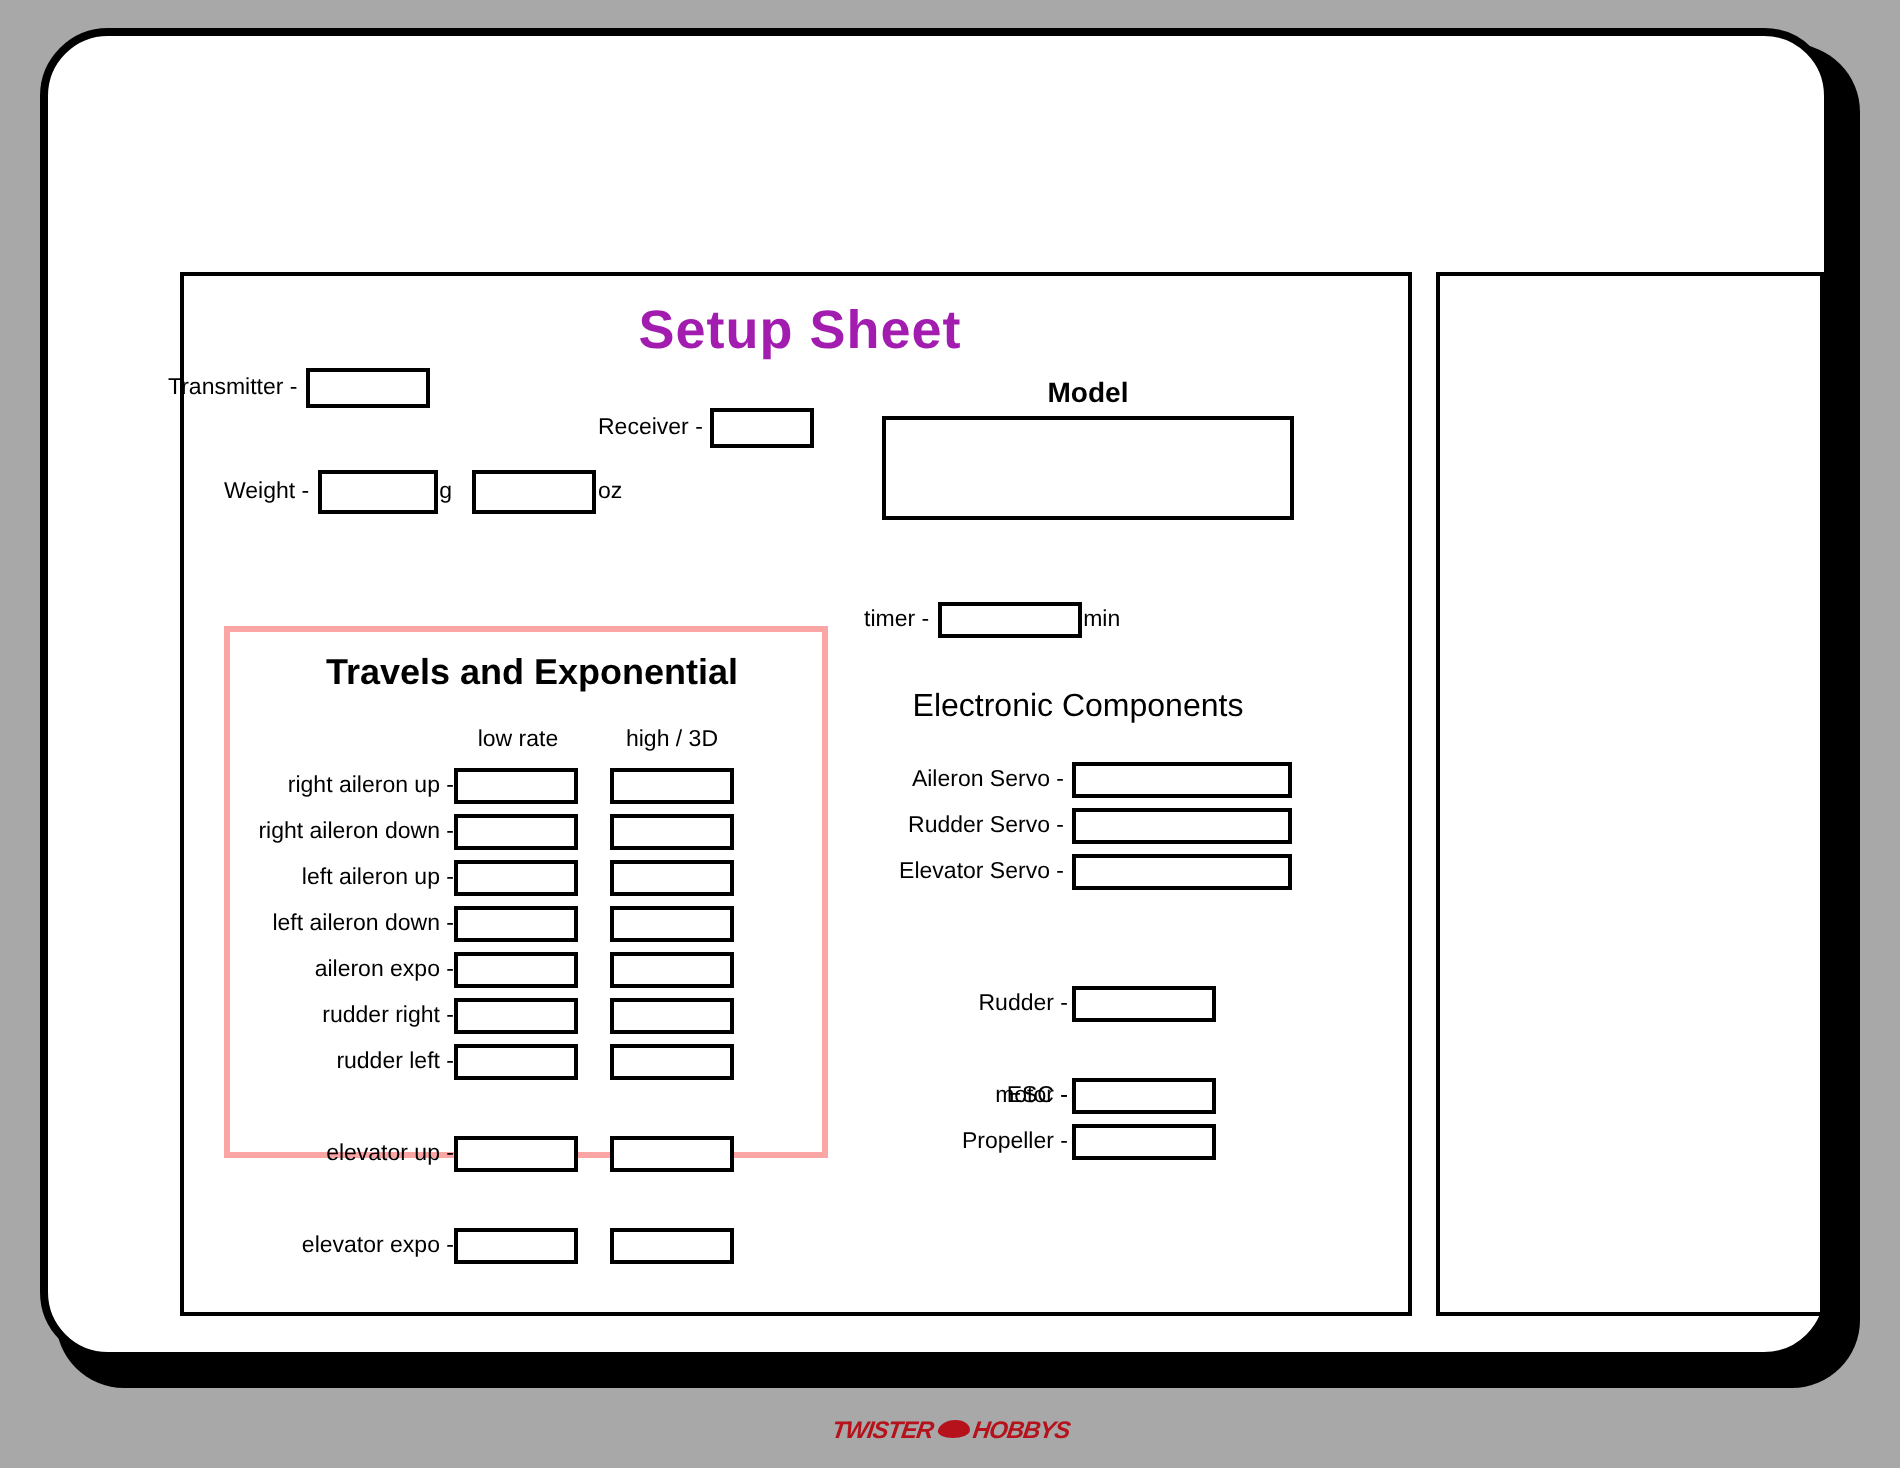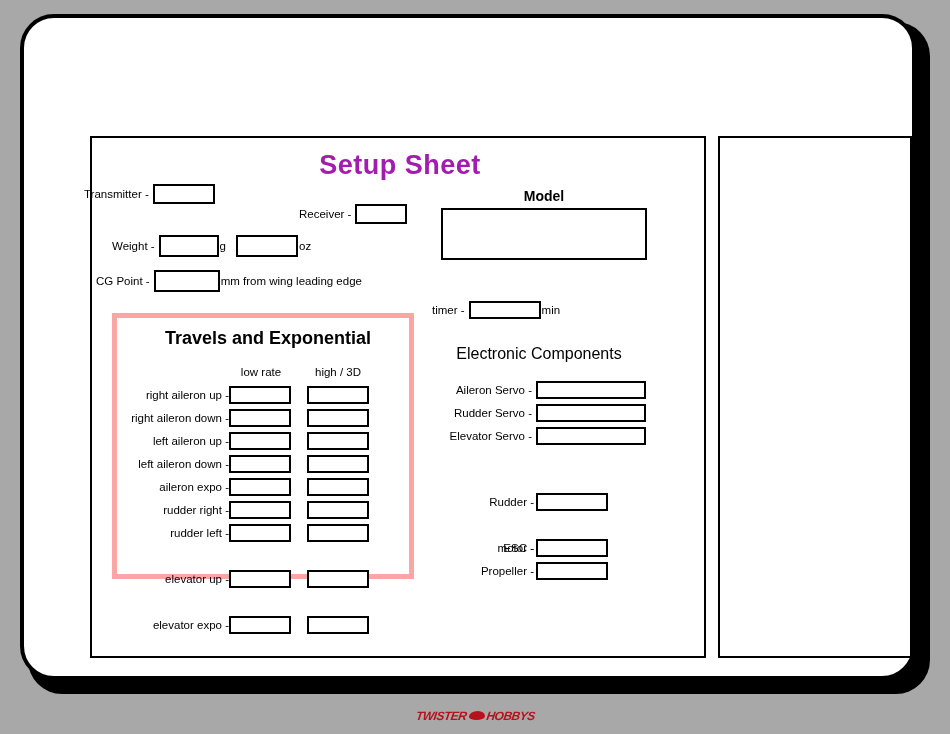--- a/index.html
+++ b/index.html
@@ -127,21 +127,21 @@
     height: 52px;
   }
 
   
   .travels {
     position: absolute;
     left: 88px;
     top: 295px;
     width: 302px;
     height: 266px;
-    border: 5px solid #fca5a5;
+    border: 3px solid #fca5a5;
     background: #fff;
     box-sizing: border-box;
   }
   .travels-title {
     position: absolute;
     left: 0;
     top: 10px;
     width: 302px;
     text-align: center;
     font-size: 18px;
@@ -262,25 +262,20 @@
   </div>
 
   <div class="row" id="weight-row">
     <span class="lbl">Weight -</span>
     <span class="box fld-weight"></span>
     <span class="unit">g</span>
     <span class="box fld-oz"></span>
     <span class="unit">oz</span>
   </div>
 
-  <div class="row" id="cg-row">
-    <span class="lbl">CG Point -</span>
-    <span class="box fld-cg"></span>
-    <span class="unit">mm from wing leading edge</span>
-  </div>
 
   <div class="row" id="timer-row">
     <span class="lbl">timer -</span>
     <span class="box fld-timer"></span>
     <span class="unit">min</span>
   </div>
 
   <div class="model-head">Model</div>
   <div class="box model-box"></div>
 

